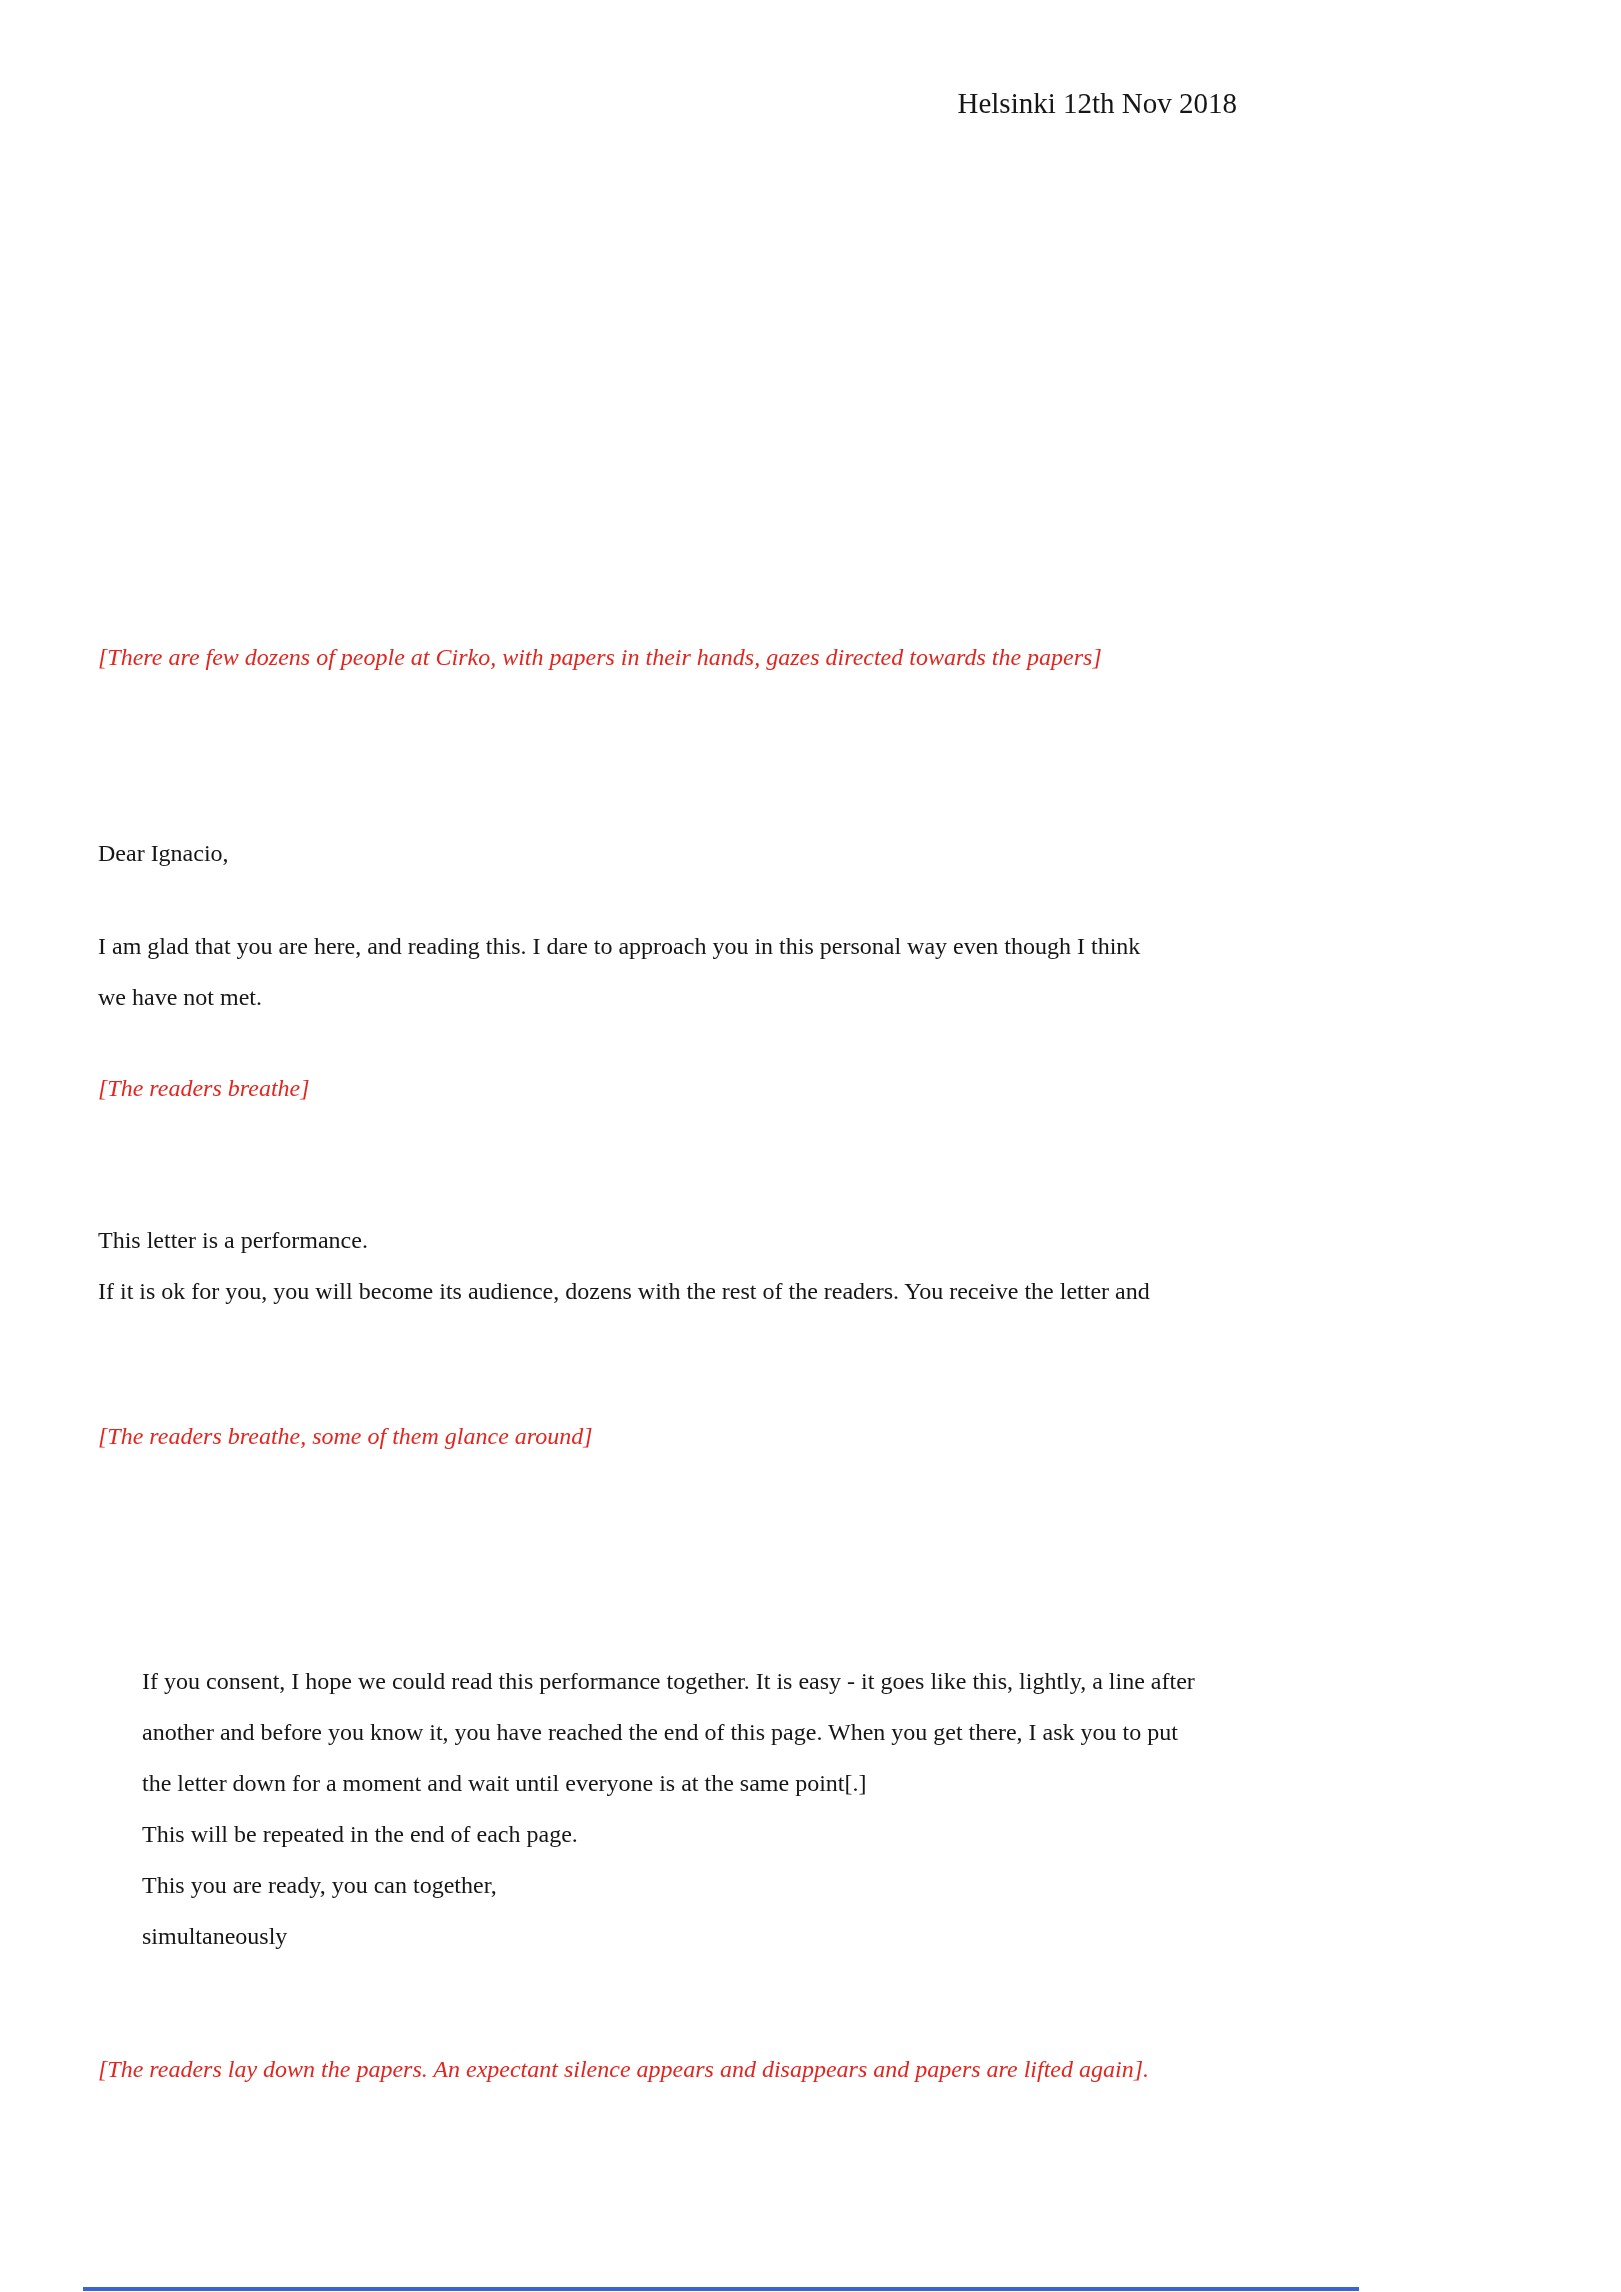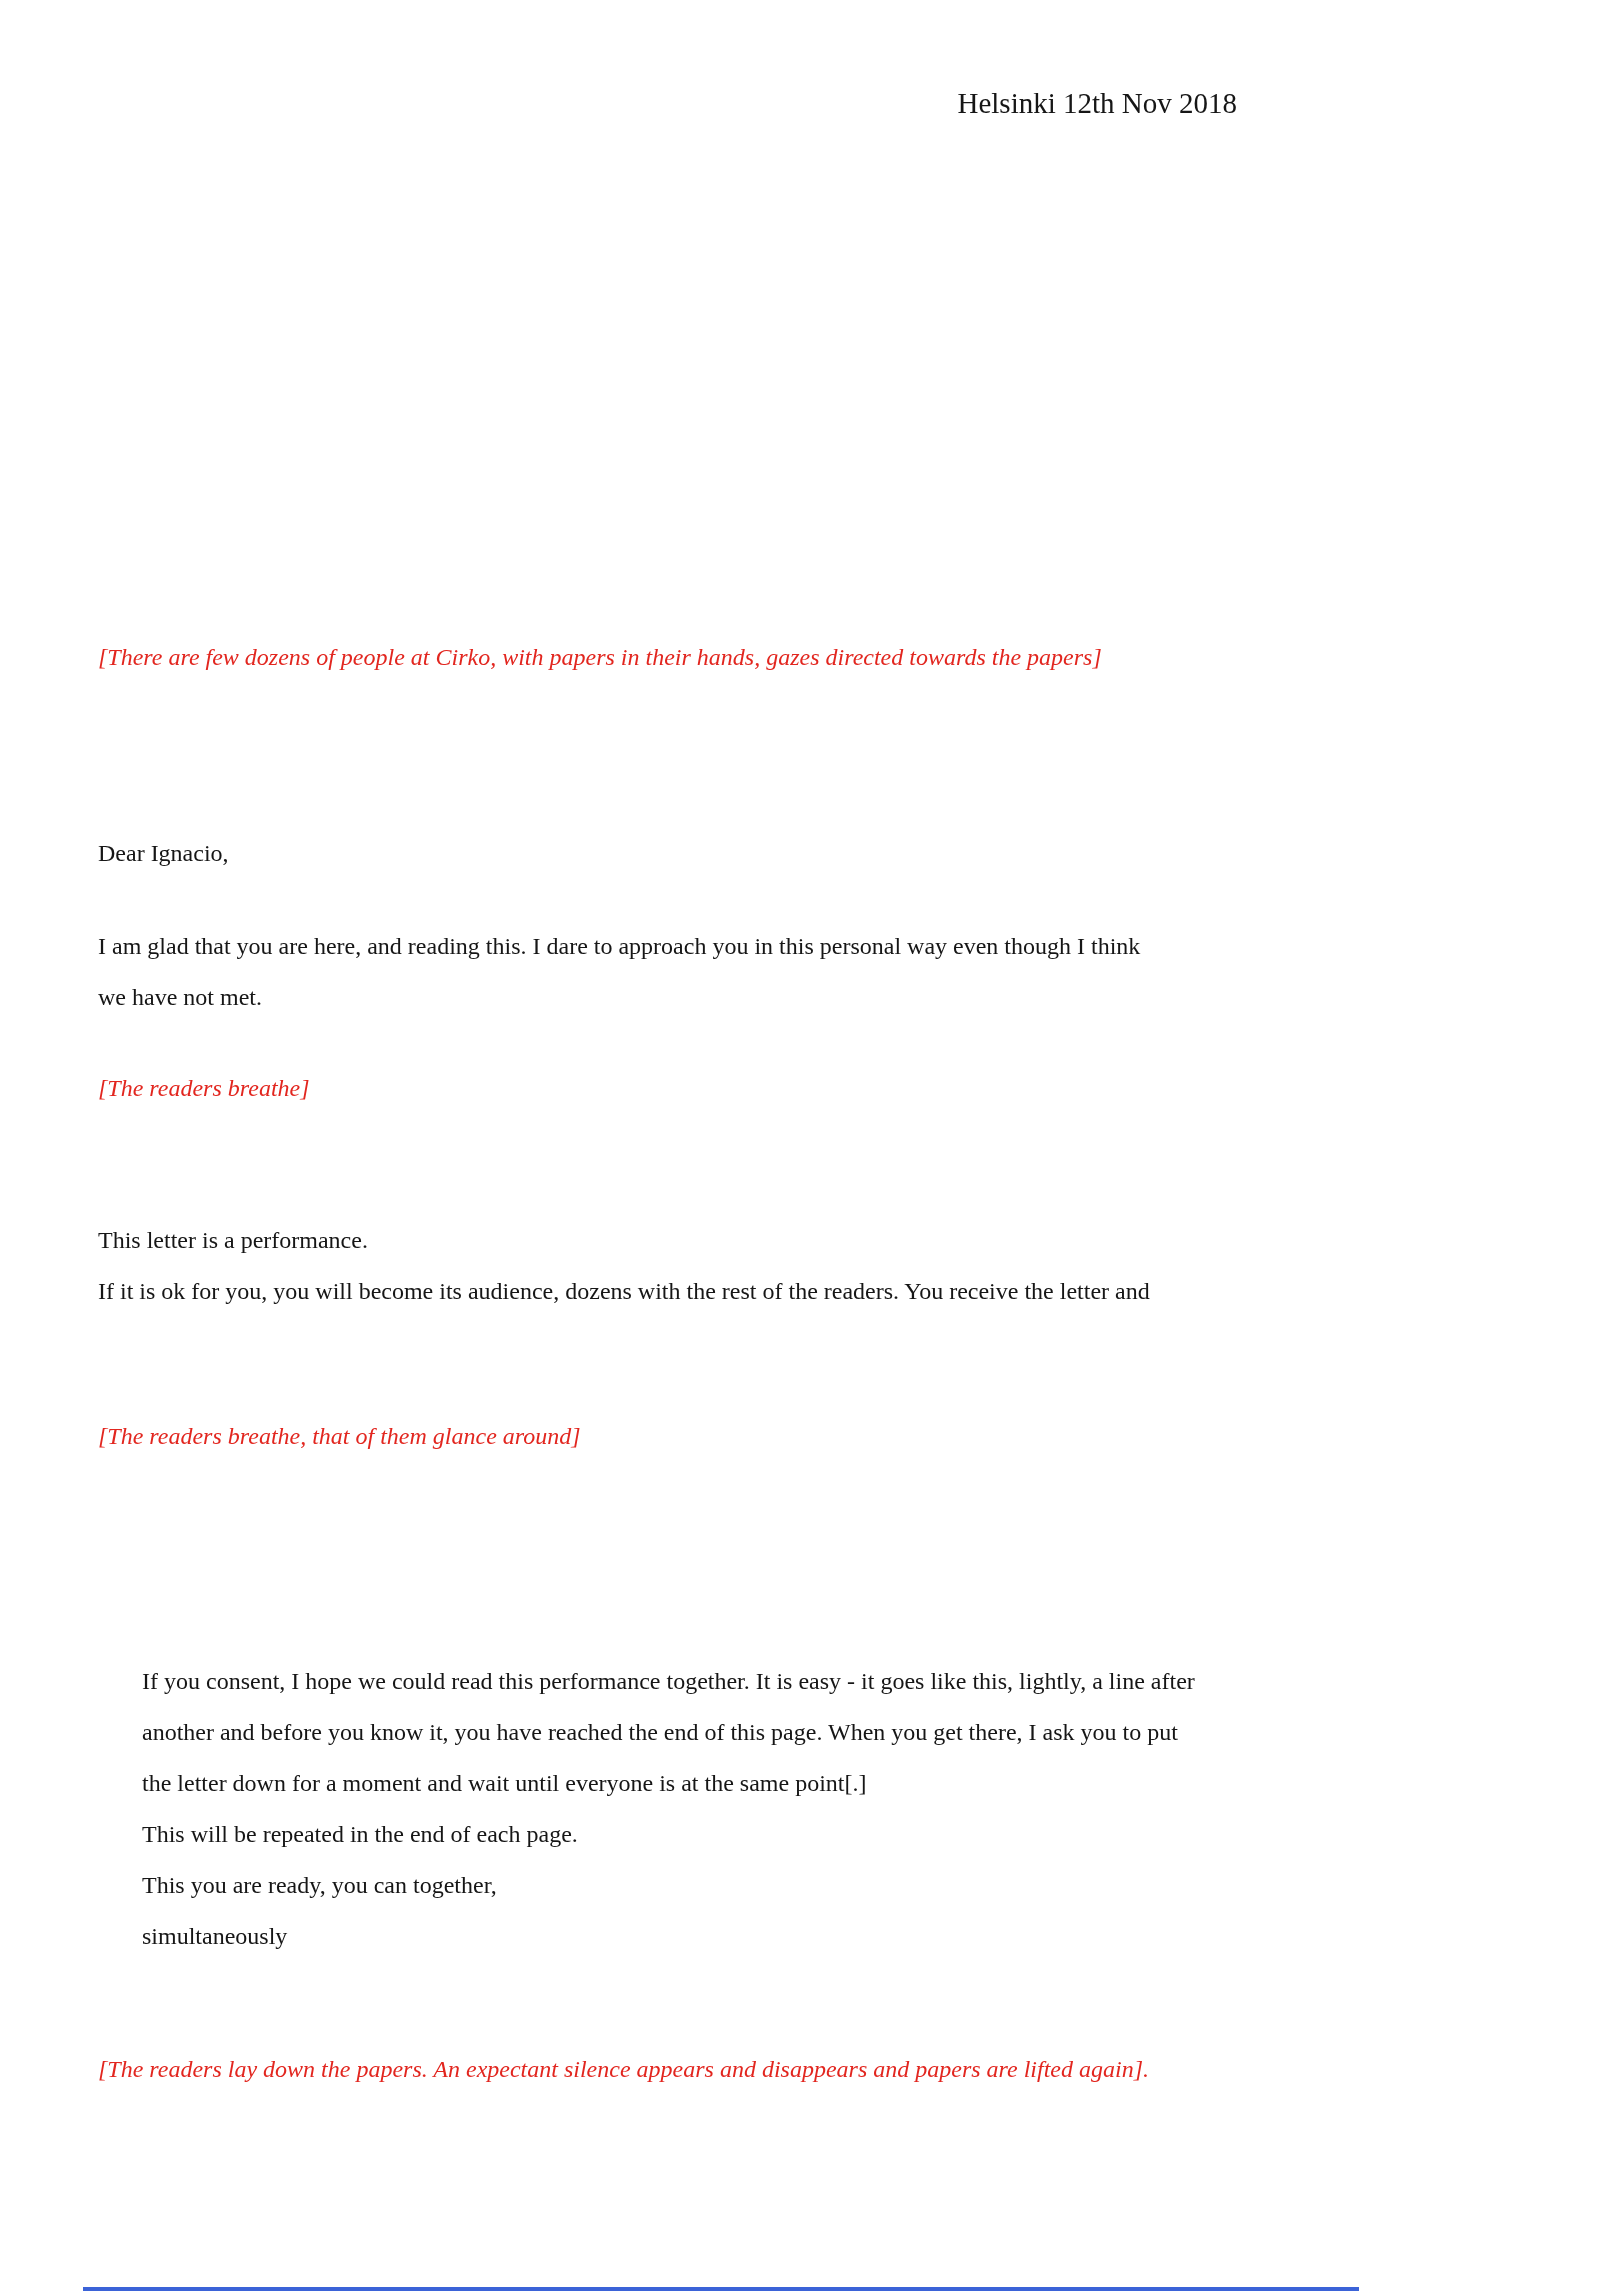--- a/index.html
+++ b/index.html
@@ -65,21 +65,21 @@
         <div class="line">we have not met.</div>
       </div>
       <div class="block stage" style="top: 1063px;">
         <div class="line">[The readers breathe]</div>
       </div>
       <div class="block body" style="top: 1215px;">
         <div class="line">This letter is a performance.</div>
         <div class="line">If it is ok for you, you will become its audience, dozens with the rest of the readers. You receive the letter and</div>
       </div>
       <div class="block stage" style="top: 1411px;">
-        <div class="line">[The readers breathe, that of them glance around]</div>
+        <div class="line">[The readers breathe, some of them glance around]</div>
       </div>
       <div class="block body" style="top: 1656px; margin-left: 44px;">
         <div class="line">If you consent, I hope we could read this performance together. It is easy - it goes like this, lightly, a line after</div>
         <div class="line">another and before you know it, you have reached the end of this page. When you get there, I ask you to put</div>
         <div class="line">the letter down for a moment and wait until everyone is at the same point[.]</div>
         <div class="line">This will be repeated in the end of each page.</div>
         <div class="line">This you are ready, you can together,</div>
         <div class="line">simultaneously</div>
       </div>
       <div class="block stage" style="top: 2044px;">

